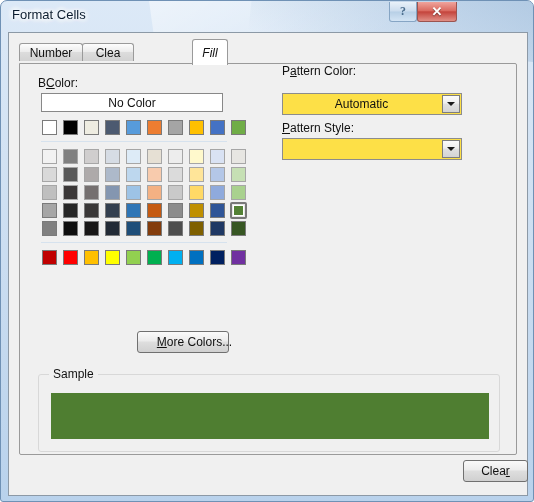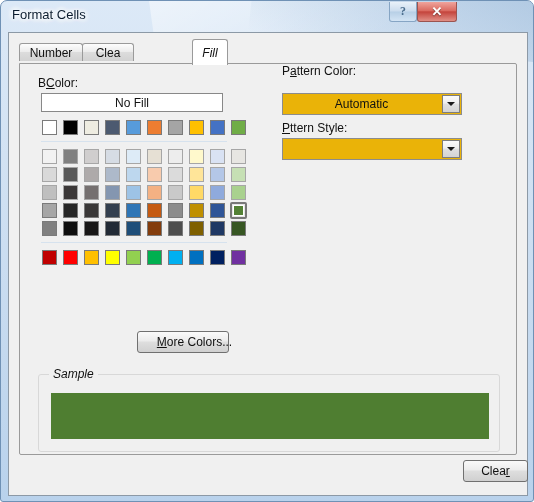--- a/index.html
+++ b/index.html
@@ -239,21 +239,21 @@
     color: #111111;
     cursor: default;
   }
   #fill-effects-button { left: 21px;  top: 267px; width: 86px; height: 22px; }
   #more-colors-button  { left: 117px; top: 267px; width: 92px; height: 22px; padding-left: 23px; }
 
   
   .combo {
     position: absolute;
     box-sizing: border-box;
-    background: #eab308;
+    background: #fde047;
     border: 1px solid #8c8c8c;
     height: 22px;
   }
   #pattern-color-combo { left: 262px; top: 29px; width: 180px; }
   #pattern-style-combo { left: 262px; top: 74px; width: 180px; }
   .combo-value {
     position: absolute;
     left: 0; top: 0;
     right: 21px; height: 20px;
     display: flex;
@@ -282,21 +282,20 @@
   }
 
   
   #sample-group {
     position: absolute;
     left: 18px; top: 310px;
     width: 462px; height: 78px;
     box-sizing: border-box;
     border: 1px solid #d8d8d8;
     border-radius: 3px;
-    font-style: italic;
   }
   #sample-legend {
     position: absolute;
     left: 10px; top: -8px;
     background: #f0f0f0;
     padding: 0 4px;
     font-size: 12px;
     color: #111111;
   }
   #sample-swatch {
@@ -376,21 +375,21 @@
       </div>
     </div>
 
     <div id="tab-page">
 
       <div class="field-label" id="label-background-color">
         <span>B</span><span class="u">C</span><span>olor:</span>
       </div>
 
       <div id="no-color-button">
-        <span>No Fill</span>
+        <span>No Color</span>
       </div>
 
       <div id="color-palette">
         <div class="swatch-row" id="theme-colors-row">
             <div class="swatch-wrap">
               <div class="swatch dark-border" title="#ffffff" style="background: rgb(255, 255, 255);"></div>
             </div>
             <div class="swatch-wrap">
               <div class="swatch dark-border" title="#000000" style="background: rgb(0, 0, 0);"></div>
             </div>
@@ -625,21 +624,21 @@
         <span>P</span><span class="u">a</span><span>ttern Color:</span>
       </div>
       <div class="combo" id="pattern-color-combo">
         <div class="combo-value">Automatic</div>
         <div class="combo-arrow-btn">
           <span class="arrow-down"></span>
         </div>
       </div>
 
       <div class="field-label" id="label-pattern-style">
-        <span></span><span class="u">P</span><span>ttern Style:</span>
+        <span></span><span class="u">P</span><span>attern Style:</span>
       </div>
       <div class="combo" id="pattern-style-combo">
         <div class="combo-value"></div>
         <div class="combo-arrow-btn">
           <span class="arrow-down"></span>
         </div>
       </div>
 
       <div id="sample-group">
         <div id="sample-legend">Sample</div>

